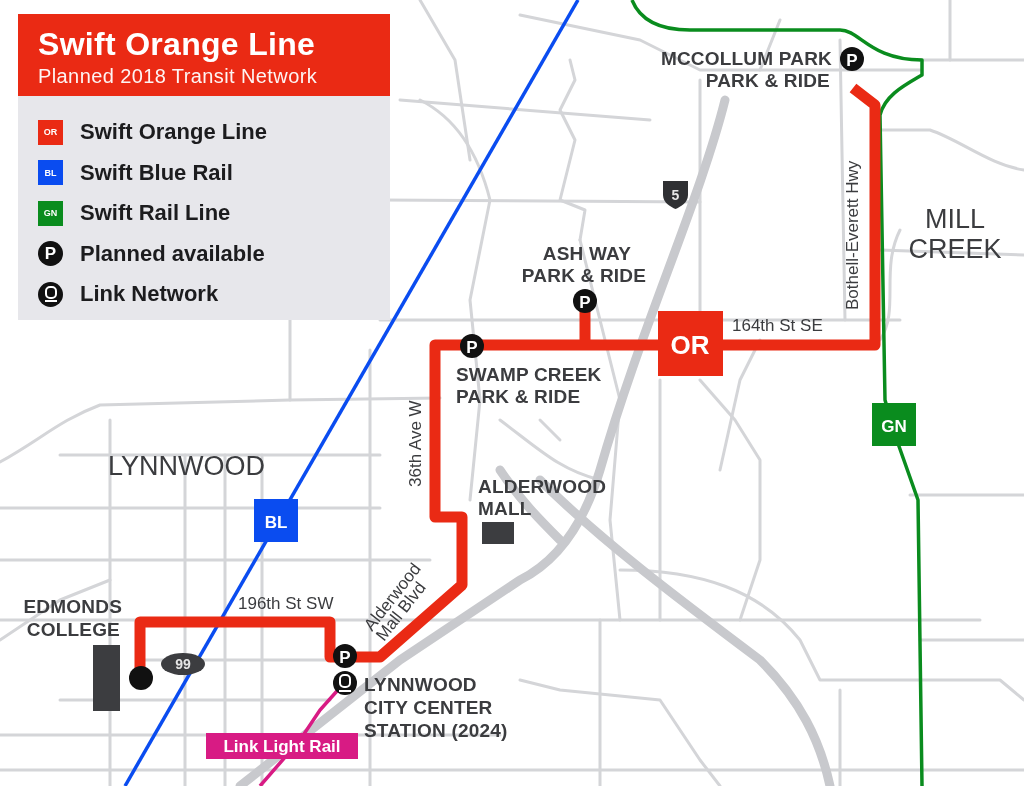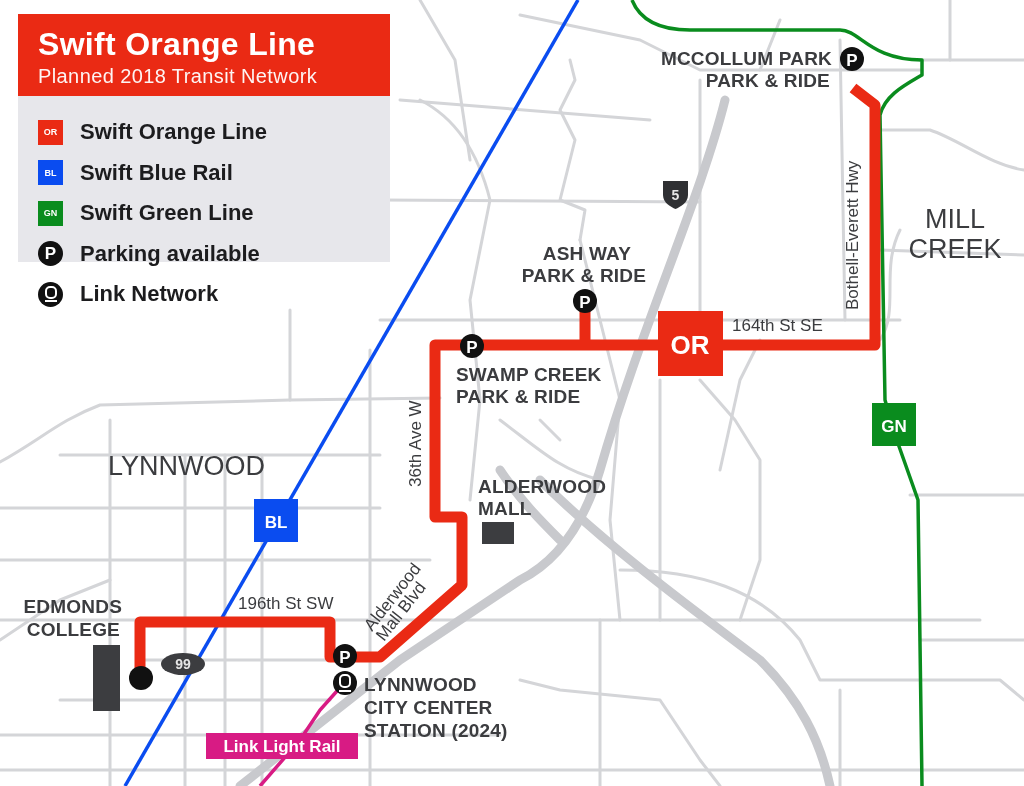--- a/index.html
+++ b/index.html
@@ -8,21 +8,21 @@
   .road { fill:none; stroke:#d4d5d8; stroke-width:3; stroke-linecap:round; stroke-linejoin:round; }
   .hwy { fill:none; stroke:#c8c9cd; stroke-width:9; stroke-linecap:round; stroke-linejoin:round; }
   .orange { fill:none; stroke:#ea2a14; stroke-width:11; stroke-linejoin:round; stroke-linecap:butt; }
   .blue { fill:none; stroke:#0a4cf0; stroke-width:3.5; }
   .green { fill:none; stroke:#0a8c1e; stroke-width:3.5; stroke-linejoin:round; }
   .pink { fill:none; stroke:#d81b84; stroke-width:3.5; }
   .lbl { font-family:"Liberation Sans", sans-serif; fill:#3b3c3f; font-weight:bold; font-size:19px; letter-spacing:0.2px; }
   .city { font-family:"Liberation Sans", sans-serif; fill:#3b3c3f; font-size:27px; }
   .street { font-family:"Liberation Sans", sans-serif; fill:#3b3c3f; font-size:17px; }
 
-  .legend { position:absolute; left:18px; top:14px; width:372px; height:248px; background:#e7e7eb; }
+  .legend { position:absolute; left:18px; top:14px; width:372px; height:306px; background:#e7e7eb; }
   .legend-head { background:#ea2a14; height:82px; padding:0 0 0 20px; box-sizing:border-box; color:#fff; }
   .legend-title { font-size:32px; font-weight:bold; line-height:1; padding-top:14px; letter-spacing:0.3px; }
   .legend-sub { font-size:20px; line-height:1; margin-top:6px; opacity:0.95; letter-spacing:0.4px; }
   .legend-list { padding:16px 0 0 20px; }
   .legend-item { display:flex; align-items:center; height:40.5px; }
   .badge { width:25px; height:25px; color:#fff; font-size:9px; font-weight:bold; display:flex; align-items:center; justify-content:center; margin-right:17px; }
   .circ { width:25px; height:25px; border-radius:50%; background:#111; color:#fff; font-weight:bold; font-size:17px; display:flex; align-items:center; justify-content:center; margin-right:17px; }
   .legend-label { font-size:22px; font-weight:bold; color:#1c1c1e; }
 </style>
 </head>
@@ -181,25 +181,25 @@
     <div class="legend-item">
       <span class="badge" style="background:#ea2a14">OR</span>
       <span class="legend-label">Swift Orange Line</span>
     </div>
     <div class="legend-item">
       <span class="badge" style="background:#0a4cf0">BL</span>
       <span class="legend-label">Swift Blue Rail</span>
     </div>
     <div class="legend-item">
       <span class="badge" style="background:#0a8c1e">GN</span>
-      <span class="legend-label">Swift Green Line</span>
+      <span class="legend-label">Swift Rail Line</span>
     </div>
     <div class="legend-item">
       <span class="circ">P</span>
-      <span class="legend-label">Parking available</span>
+      <span class="legend-label">Planned available</span>
     </div>
     <div class="legend-item">
       <span class="circ">
         <svg width="14" height="16" viewBox="0 0 14 16">
             <rect x="2" y="1" width="10" height="11" rx="4" fill="none" stroke="#fff" stroke-width="2"></rect>
             <path d="M1 15 L13 15" stroke="#fff" stroke-width="2"></path>
           </svg>
       </span>
       <span class="legend-label">Link Network</span>
     </div>

